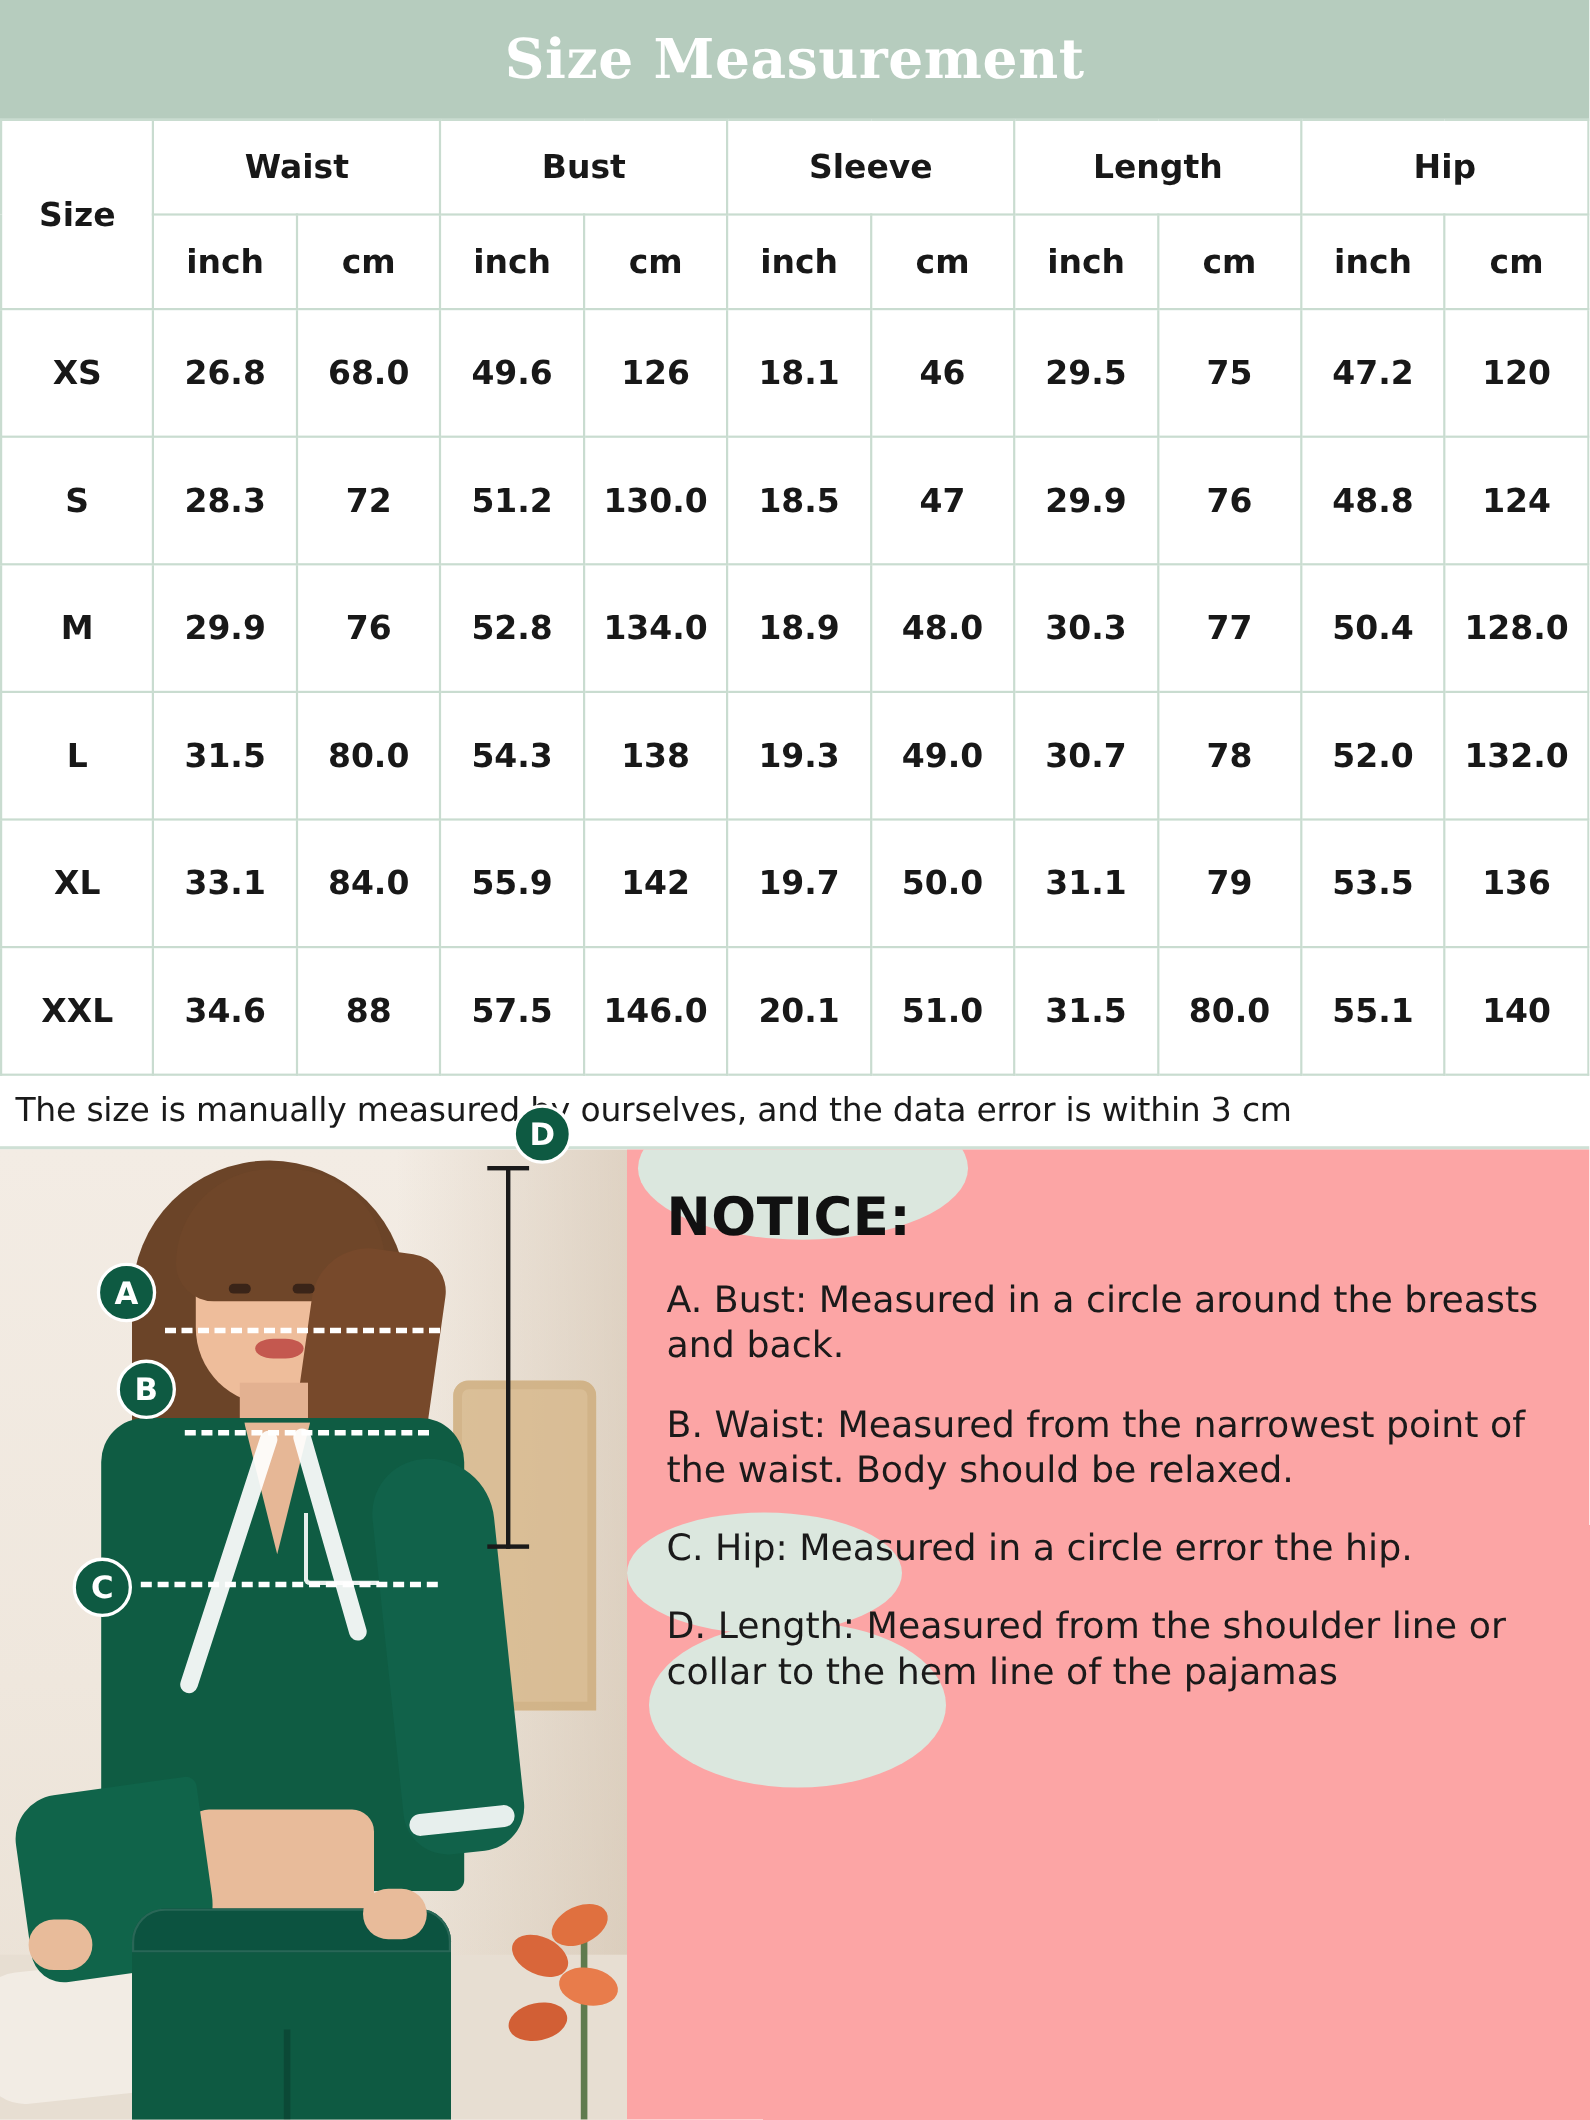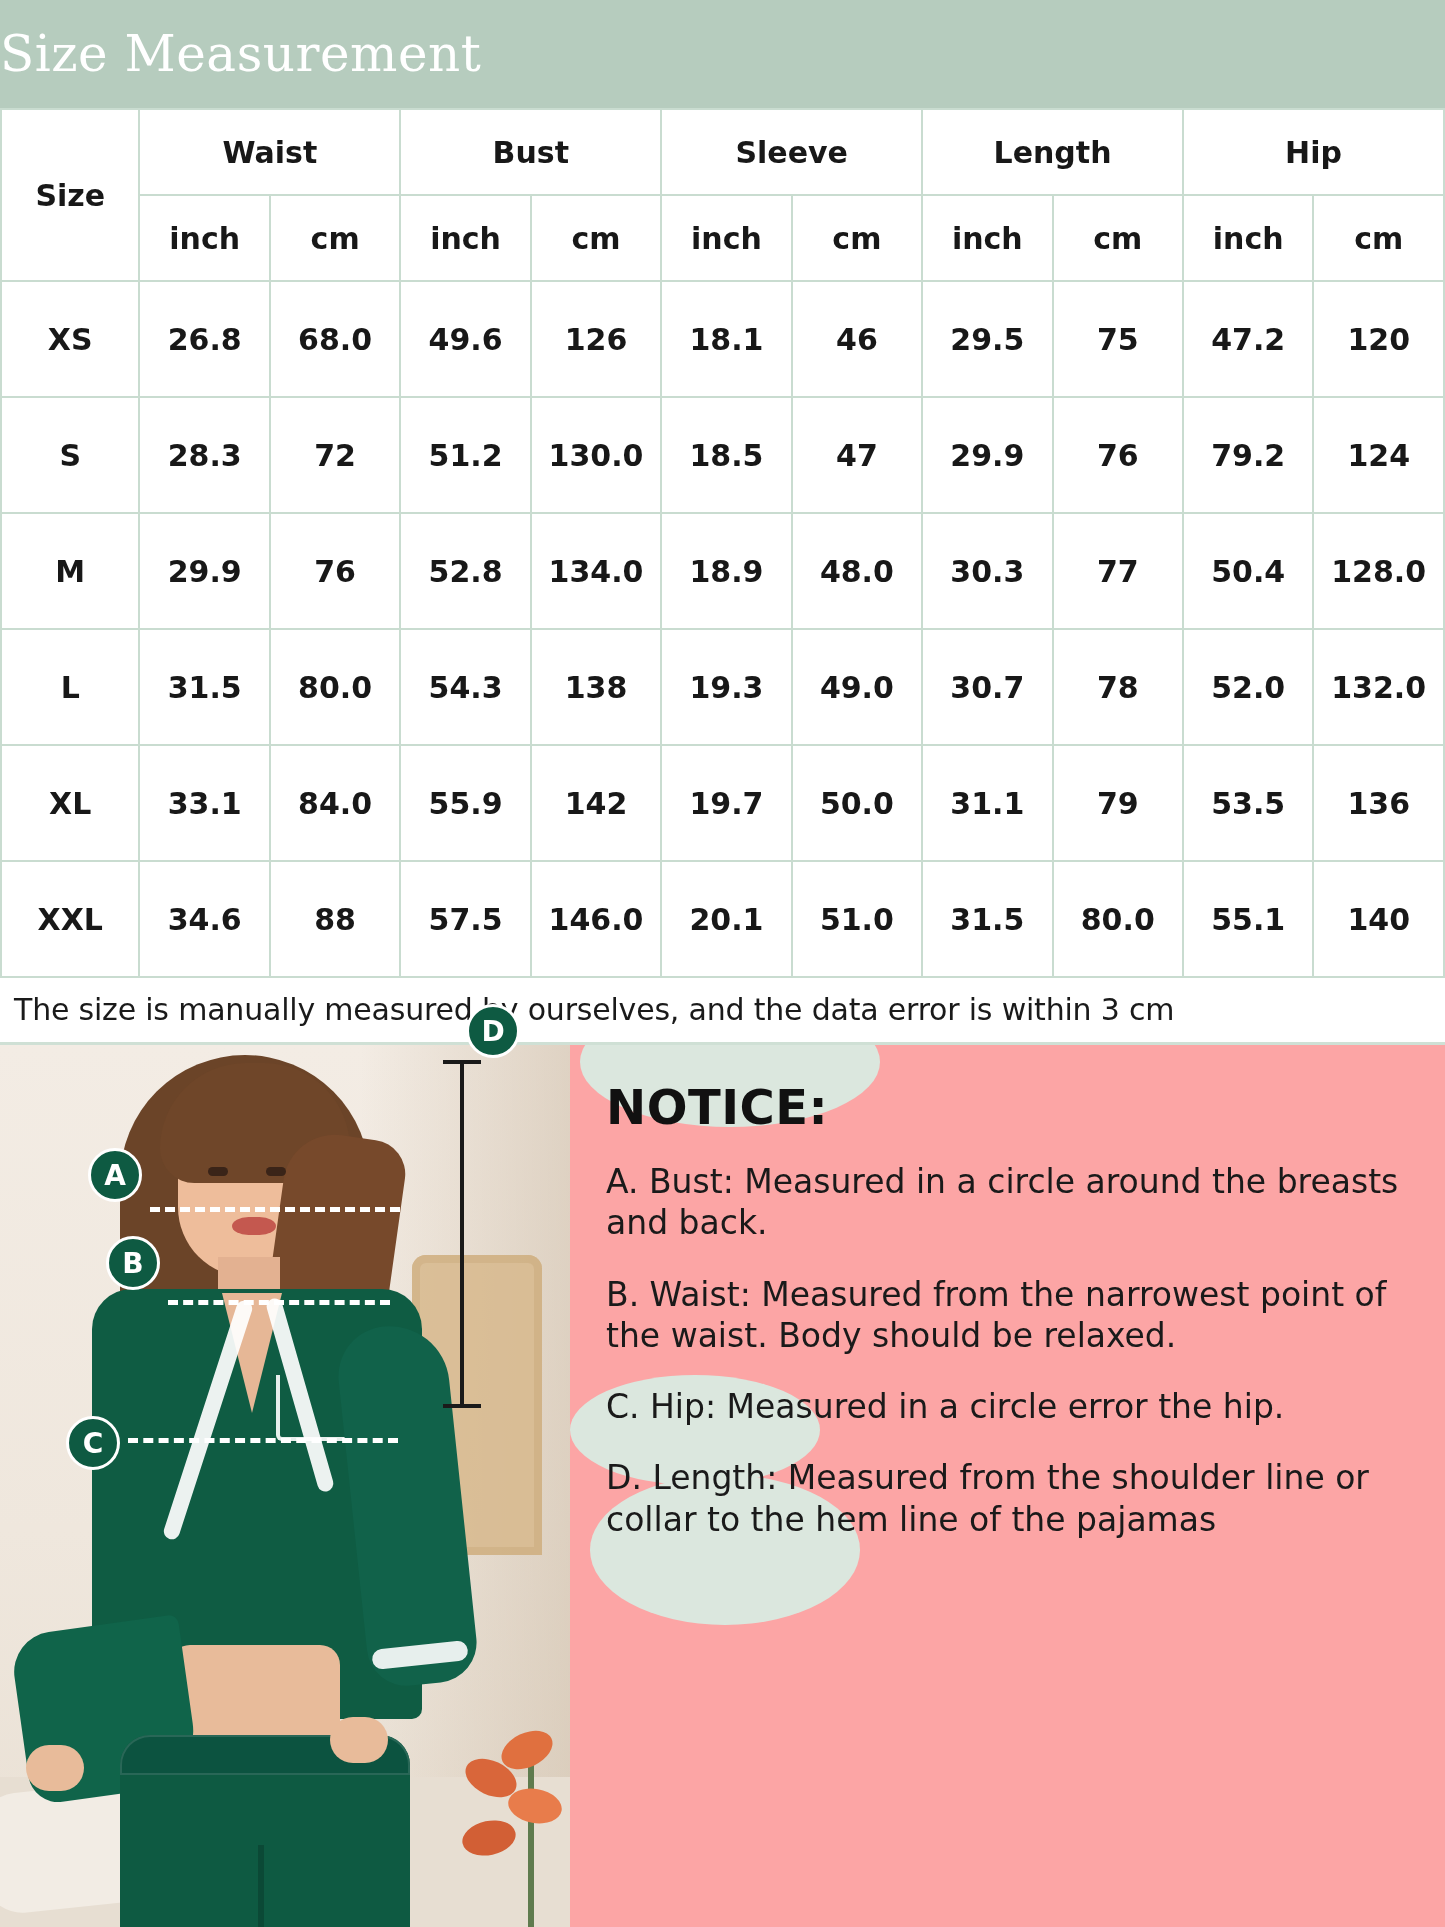--- a/index.html
+++ b/index.html
@@ -20,22 +20,23 @@
     position: relative;
     display: flex;
     flex-direction: column;
   }
 
   
   .chart-title {
     background: #b6ccbe;
     color: #ffffff;
     font-family: "DejaVu Serif", serif;
-    font-weight: normal;
+    font-weight: bold;
     font-size: 50px;
+    text-align: center;
     line-height: 108px;
     height: 108px;
     letter-spacing: 0.5px;
   }
 
   
   .table-wrap {
     padding: 0;
   }
   table.size-table {
@@ -337,21 +338,21 @@
         <tr>
           <td>S</td>
           <td>28.3</td>
           <td>72</td>
           <td>51.2</td>
           <td>130.0</td>
           <td>18.5</td>
           <td>47</td>
           <td>29.9</td>
           <td>76</td>
-          <td>79.2</td>
+          <td>48.8</td>
           <td>124</td>
         </tr>
         <tr>
           <td>M</td>
           <td>29.9</td>
           <td>76</td>
           <td>52.8</td>
           <td>134.0</td>
           <td>18.9</td>
           <td>48.0</td>

